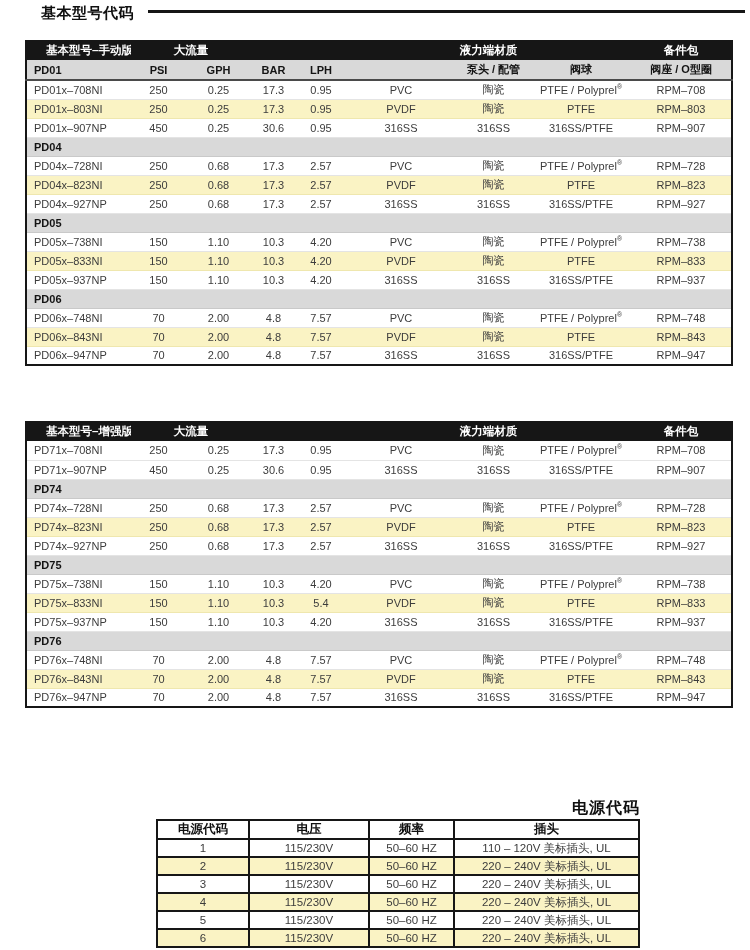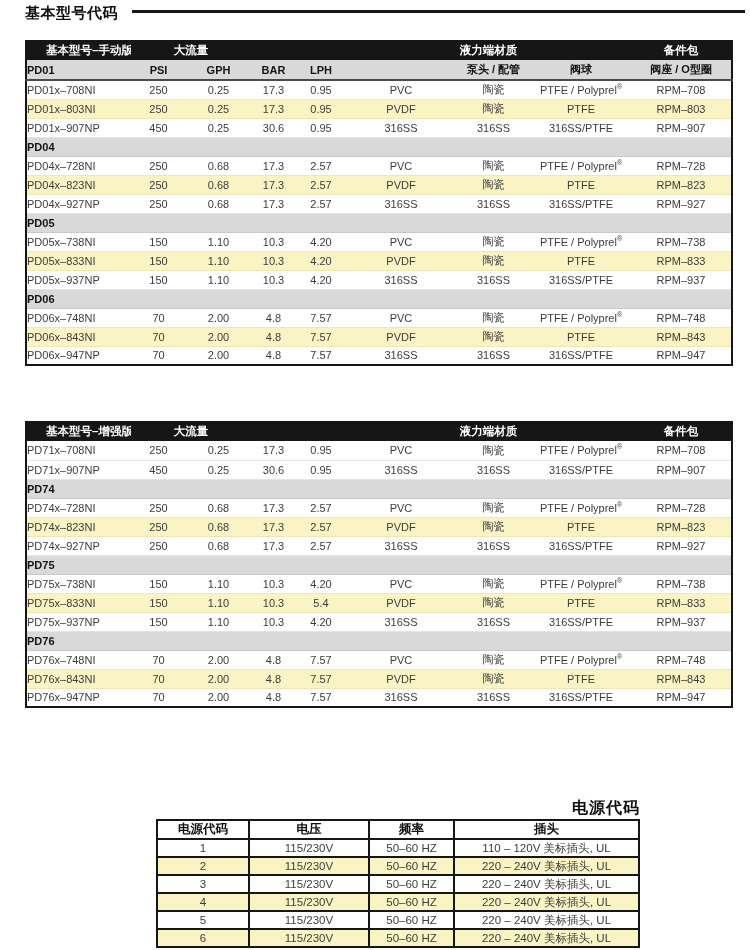--- a/index.html
+++ b/index.html
@@ -2,21 +2,21 @@
 <html><head>
 <meta charset="utf-8">
 <style>
   * { margin:0; padding:0; box-sizing:border-box; }
   html,body { background:#ffffff; }
   body {
     width:750px; height:950px; position:relative; overflow:hidden;
     font-family:"Liberation Sans","DejaVu Sans",sans-serif;
     -webkit-font-smoothing:antialiased;
   }
-  .title-block { position:absolute; left:25px; top:4px; right:5px; height:18px; display:flex; align-items:center;text-align:center; }
+  .title-block { position:absolute; left:41px; top:4px; right:5px; height:18px; display:flex; align-items:center;text-align:center; }
   .title-text { font-weight:bold; font-size:15px; color:#101010; white-space:nowrap; letter-spacing:0.5px; }
   .title-rule { flex:1; height:3px; background:var(--ink,#161616); margin-left:14px; margin-top:-3px; }
 
   table { border-collapse:collapse; table-layout:fixed; }
 
   
   .model-table {
     position:absolute; left:25px; width:706px;
     font-size:11px; color:#3c3c3c;
     border-left:2px solid var(--ink,#161616);
@@ -28,21 +28,21 @@
   .model-table td, .model-table th { overflow:hidden; white-space:nowrap; }
   tr.bh th {
     background:var(--ink,#161616); color:#ffffff; font-weight:bold;
     font-size:11.5px; height:20px; text-align:center; padding:0;
   }
   tr.bh th.left { text-align:left; padding-left:19px; }
   tr.sh td {
     background:var(--gray,#d9d9d9); color:#141414; font-weight:bold;
     height:20px; text-align:center; border-bottom:2px solid #4a4a4a;
   }
-  tr.sh td.left, tr.sec td, tr.dr td.left { text-align:left; }
+  tr.sh td.left, tr.sec td, tr.dr td.left { text-align:left; padding-left:7px; }
   tr.sec td {
     background:var(--gray,#d9d9d9); color:#141414; font-weight:bold;
     height:19px; border-top:1px solid #c9c9c9; border-bottom:1px solid #c9c9c9;
   }
   tr.dr td { height:19px; text-align:center; background:#ffffff; border-bottom:1px solid #e4e4e4; }
   tr.dr.y td { background:var(--yellow,#faf3c4); border-bottom:1px solid #efe7ae; }
   sup { font-size:7px; vertical-align:super; line-height:0; }
 
   
   .power-section { position:absolute; left:138px; top:794px; display:flex; align-items:flex-end;flex-direction:column; }

